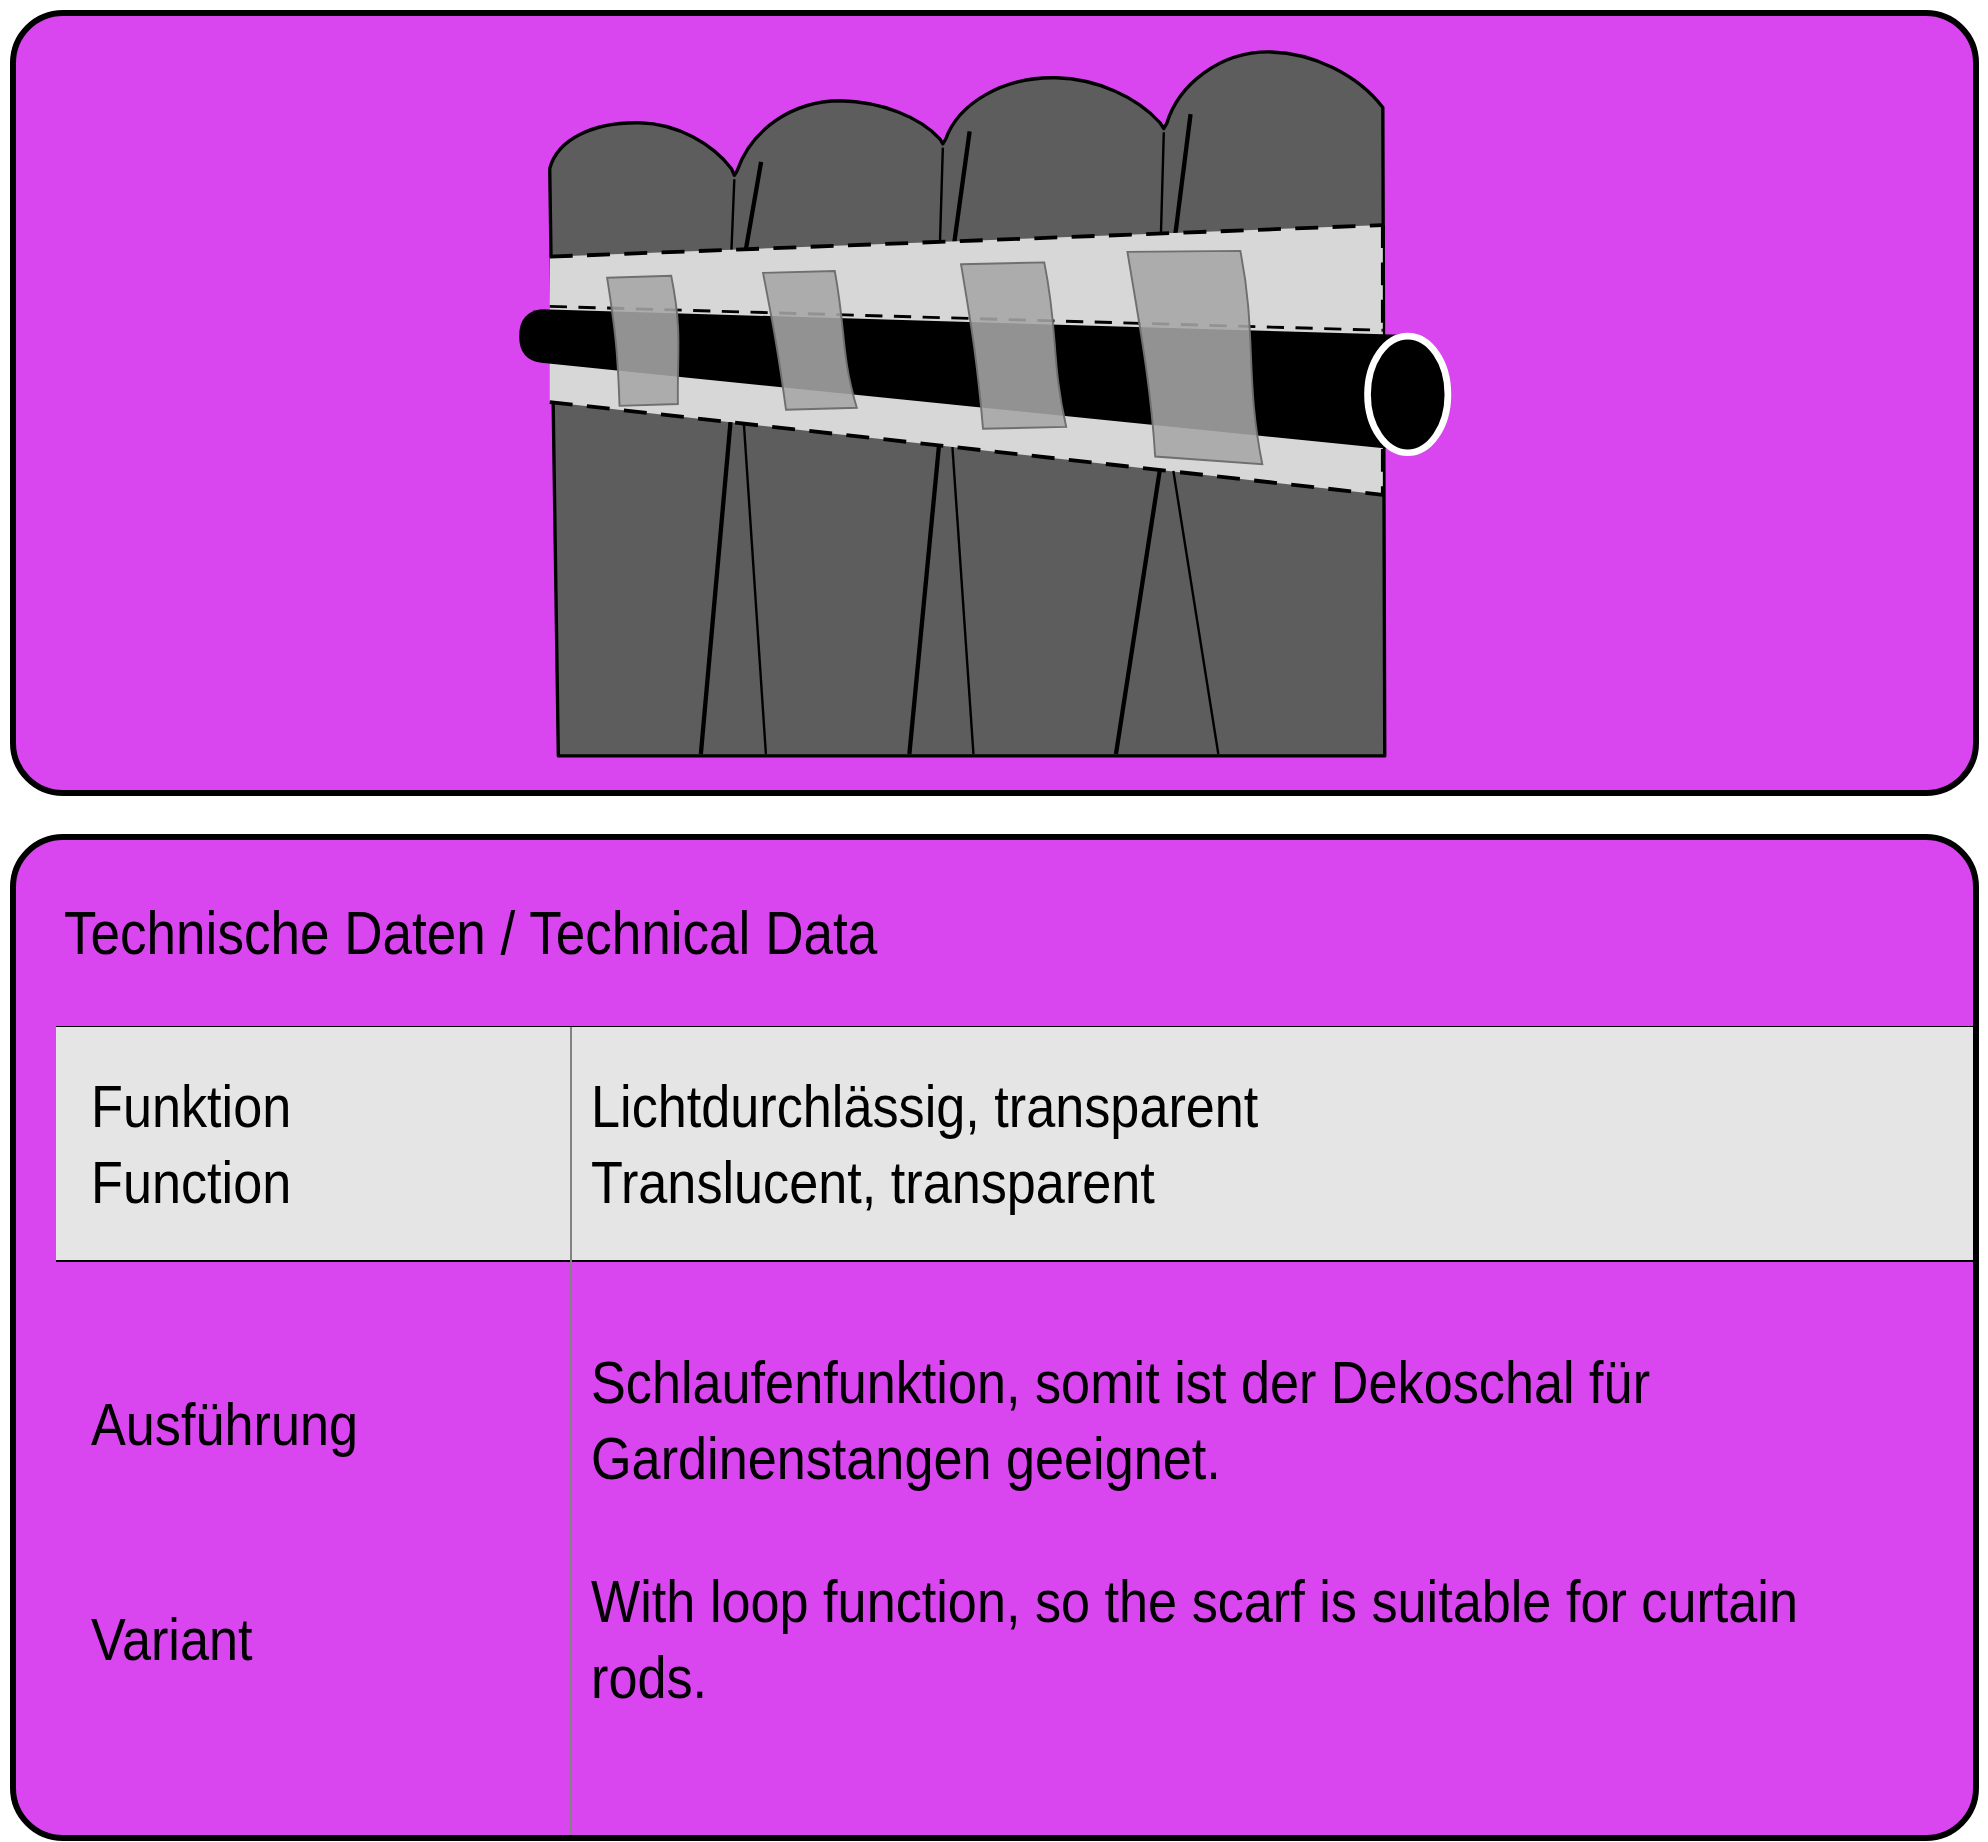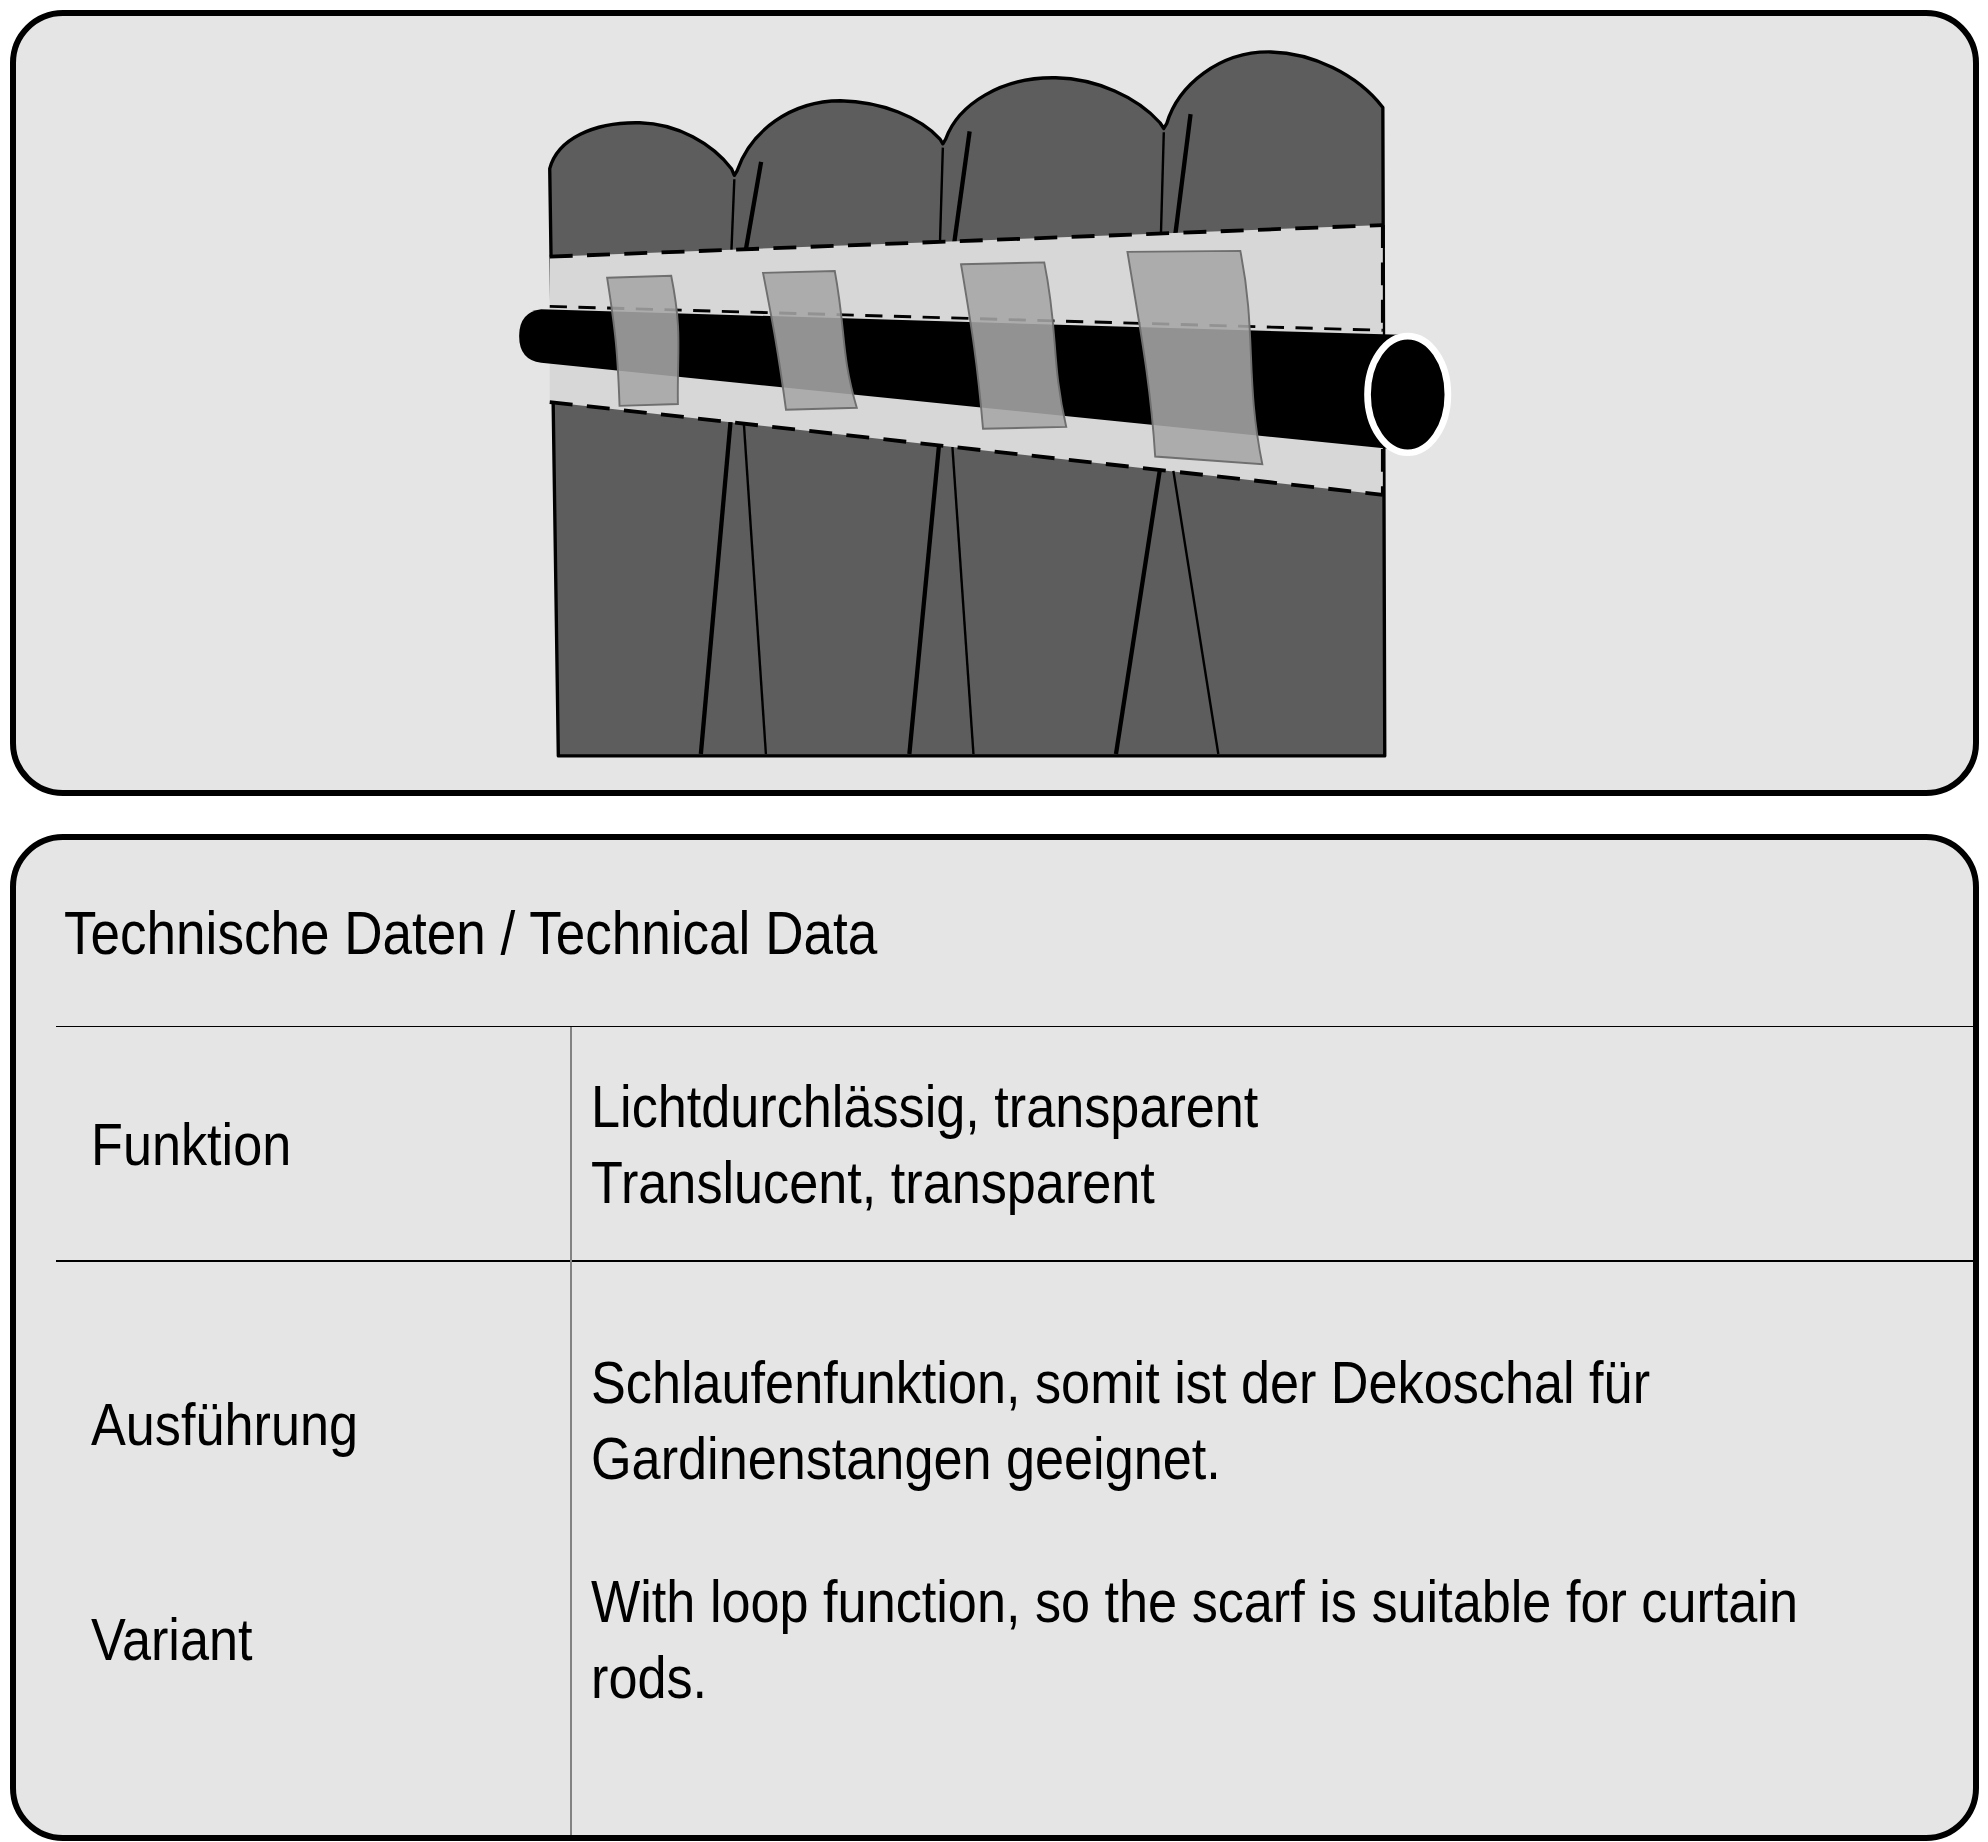--- a/index.html
+++ b/index.html
@@ -1,17 +1,17 @@
 <!DOCTYPE html>
 <html style="--curtain: #5d5d5d; --band: #d7d7d7; --loop: #a6a6a6; --rod: #000000; --row_bg: #e5e5e5; --divider: #828282;"><head>
 <meta charset="utf-8">
 <style>
   html,body{margin:0;padding:0;background:#fff;}
   body{width:1988px;height:1843px;position:relative;font-family:"Liberation Sans",sans-serif;color:#000;overflow:hidden;}
-  .box{position:absolute;left:9.6px;width:1969px;border:6.7px solid #000;border-radius:53px;background:#e5e5e5;box-sizing:border-box;}
+  .box{position:absolute;left:9.6px;width:1969px;border:6.7px solid #000;border-radius:53px;background:#d946ef;box-sizing:border-box;}
   #box-top{top:9.6px;height:786px;}
   #box-bottom{top:834px;height:1007px;}
   #illus{position:absolute;left:0;top:0;width:100%;height:100%;}
 
   
   .curtain{fill:var(--curtain,#5d5d5d);stroke:#000;stroke-width:3.5;stroke-linejoin:round;}
   .band{fill:var(--band,#d7d7d7);}
   .dash{stroke:#000;stroke-width:4;stroke-dasharray:24 15;fill:none;}
   .dash-thin{stroke:#000;stroke-width:3;stroke-dasharray:18 12;fill:none;}
   .pleat-a{stroke:#000;stroke-width:4.5;}
@@ -100,20 +100,21 @@
 <div class="box" id="box-bottom">
   <div id="panel-title">
     <span class="cond">Technische Daten / Technical Data</span>
   </div>
 
   <div id="tech-table">
 
     <div class="t-row" id="row-function">
       <div class="cell-label">
         <div class="t-txt"><span class="cond">Funktion</span></div>
+        <div class="t-txt"><span class="cond">Function</span></div>
       </div>
       <div class="cell-value">
         <div class="t-txt"><span class="cond">Lichtdurchlässig, transparent</span></div>
         <div class="t-txt"><span class="cond">Translucent, transparent</span></div>
       </div>
     </div>
 
     <div class="t-row" id="row-variant">
       <div class="cell-label">
         <div class="t-txt" id="label-ausfuehrung"><span class="cond">Ausführung</span></div>

